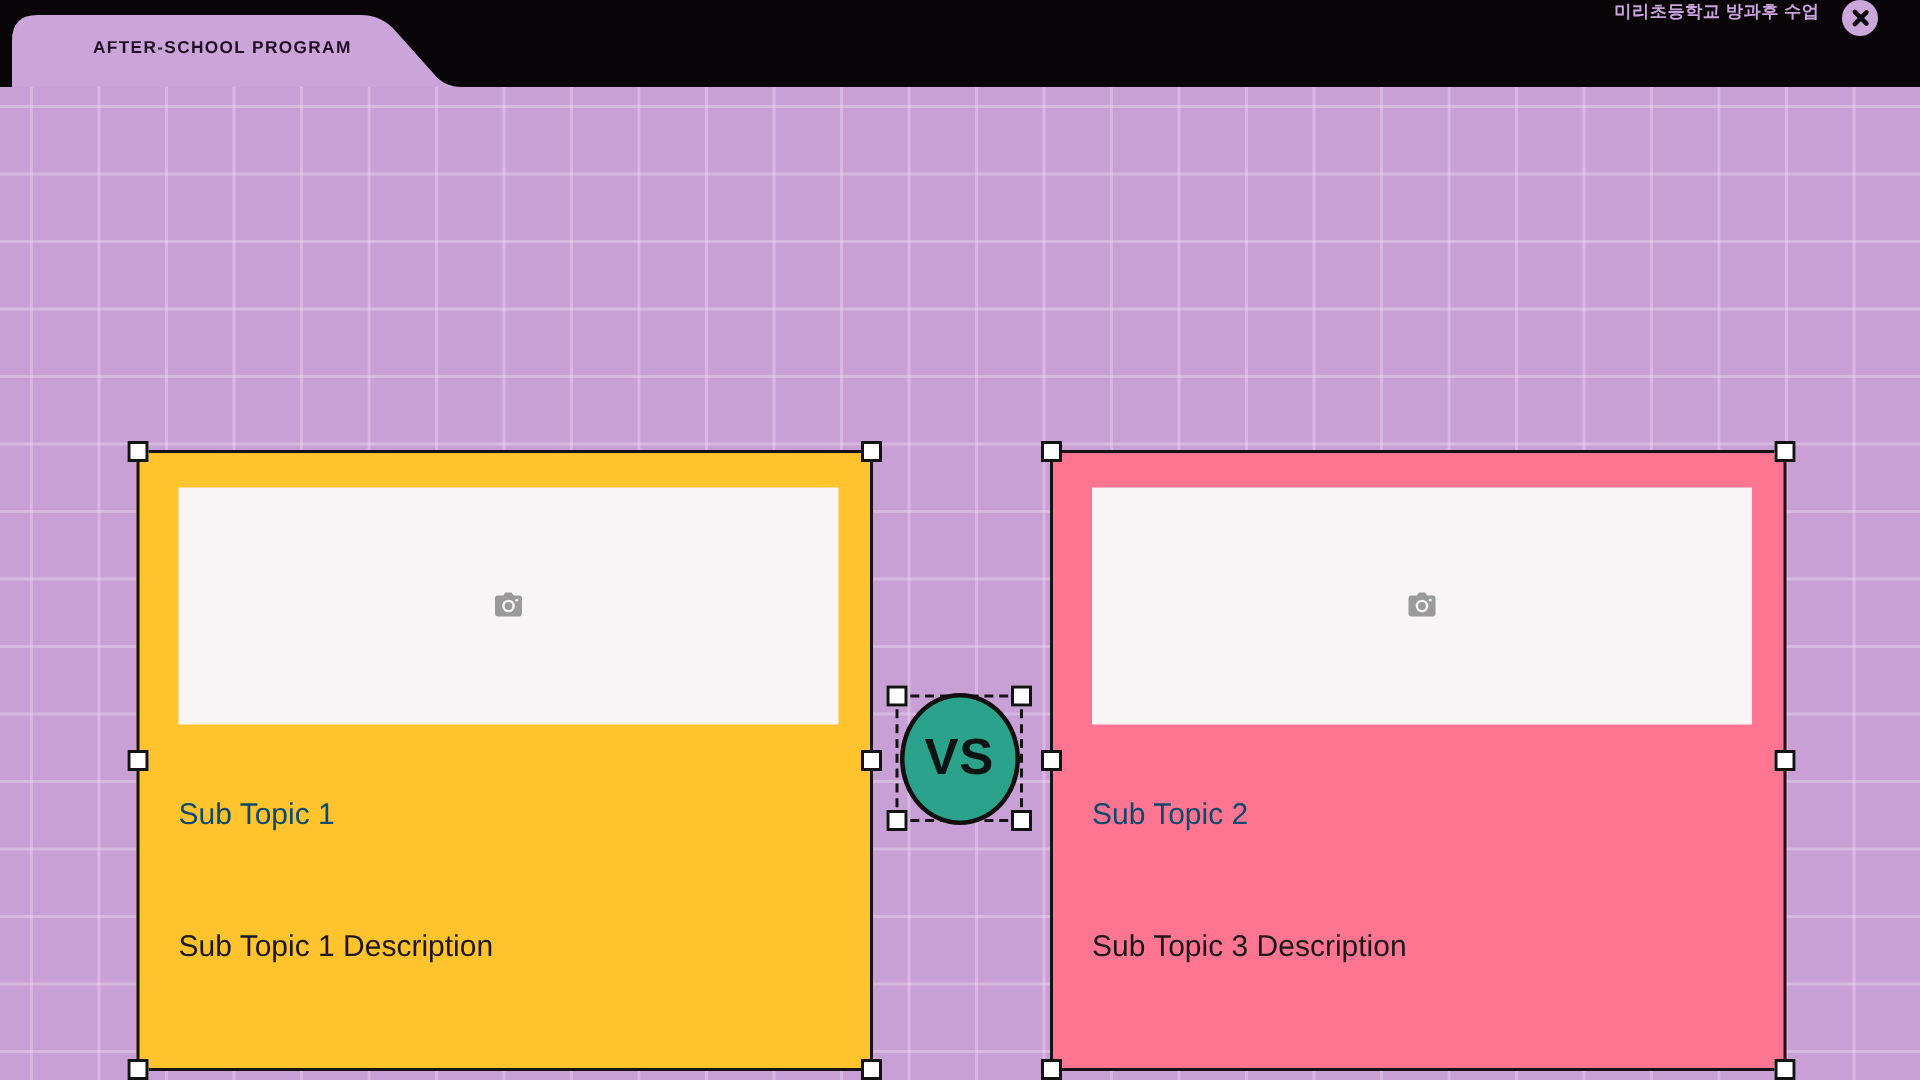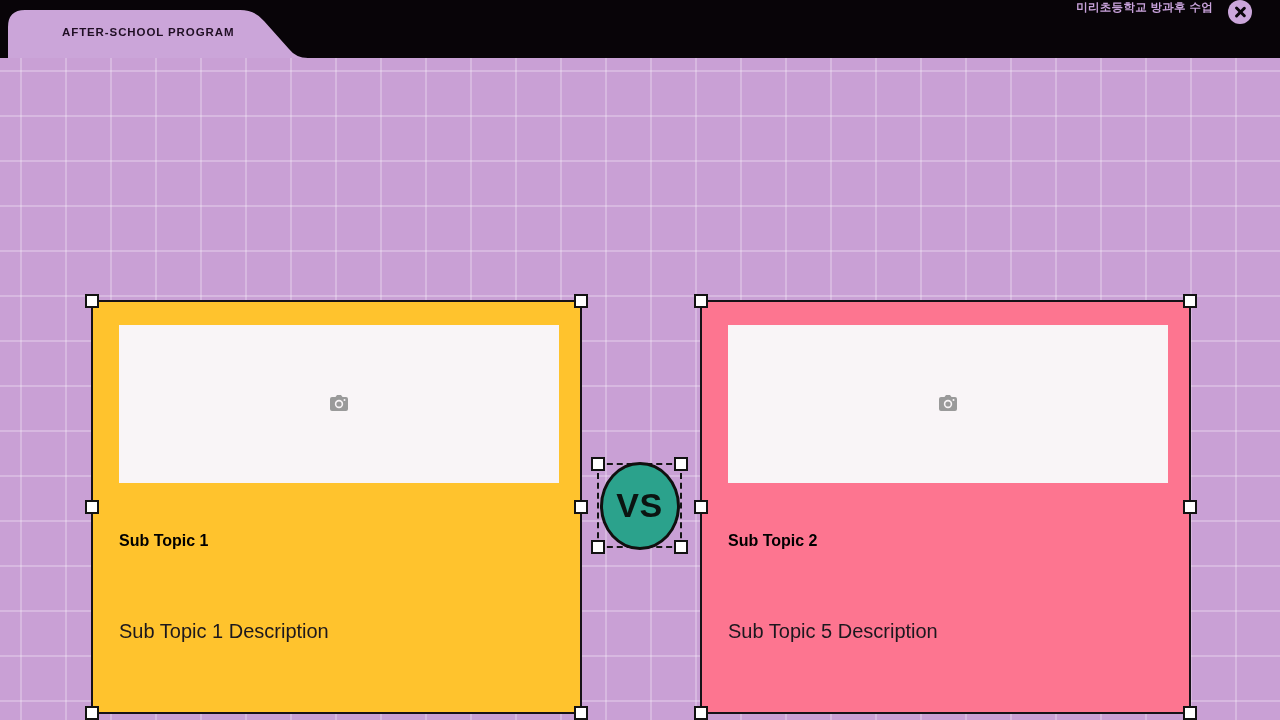--- a/index.html
+++ b/index.html
@@ -29,21 +29,21 @@
 
   .slide-title { position:absolute; left:0; top:98px; width:1280px; text-align:center;
       font-size:62px; font-weight:800; color:#0c0910; letter-spacing:1px; }
 
   
   .card { position:absolute; top:242px; width:491px; height:414px; border:2px solid #161218; }
   .card-left  { left:91px;  }
   .card-right { left:700px; }
   .img-placeholder { position:absolute; left:26px; top:23px; width:440px; height:158px; background:#f9f5f7;
       display:flex; align-items:center; justify-content:center; cursor:pointer; }
-  .card-title { position:absolute; left:26px; top:230px; font-size:16px; font-weight:700; color:#000000; }
+  .card-title { position:absolute; left:26px; top:230px; font-size:20px; font-weight:400; color:#0c4a6e; }
   .card-desc  { position:absolute; left:26px; top:270px; font-size:20px; font-weight:400; color:#1c181e;margin-top:48px; }
 
   
   .handle { position:absolute; width:14px; height:14px; background:#ffffff; border:2.5px solid #121212; z-index:4; }
   .h-tl { left:-8px;  top:-8px; }
   .h-tr { right:-8px; top:-8px; }
   .h-bl { left:-8px;  bottom:-8px; }
   .h-br { right:-8px; bottom:-8px; }
   .h-ml { left:-8px;  top:calc(50% - 7px); }
   .h-mr { right:-8px; top:calc(50% - 7px); }
@@ -97,21 +97,21 @@
   <div class="card card-right" style="background-color: rgb(253, 117, 144);">
     <div class="img-placeholder">
       <svg width="24" height="24" viewBox="0 0 24 24">
         <path fill="#9a9a9a" d="M8.5 5 L10 3 H14 L15.5 5 H19 Q21 5 21 7 V17 Q21 19 19 19 H5 Q3 19 3 17 V7 Q3 5 5 5 Z"></path>
         <circle cx="12" cy="12" r="4.2" fill="#f9f5f7"></circle>
         <circle cx="12" cy="12" r="2.6" fill="#9a9a9a"></circle>
         <circle cx="17.5" cy="8" r="1" fill="#f9f5f7"></circle>
       </svg>
     </div>
     <div class="card-title">Sub Topic 2</div>
-    <div class="card-desc">Sub Topic 5 Description</div>
+    <div class="card-desc">Sub Topic 3 Description</div>
     <div class="handle h-tl"></div>
     <div class="handle h-tr"></div>
     <div class="handle h-bl"></div>
     <div class="handle h-br"></div>
     <div class="handle h-ml"></div>
     <div class="handle h-mr"></div>
   </div>
 
   <div class="vs-group">
     <div class="vs-circle" style="background-color: rgb(43, 162, 140);">

